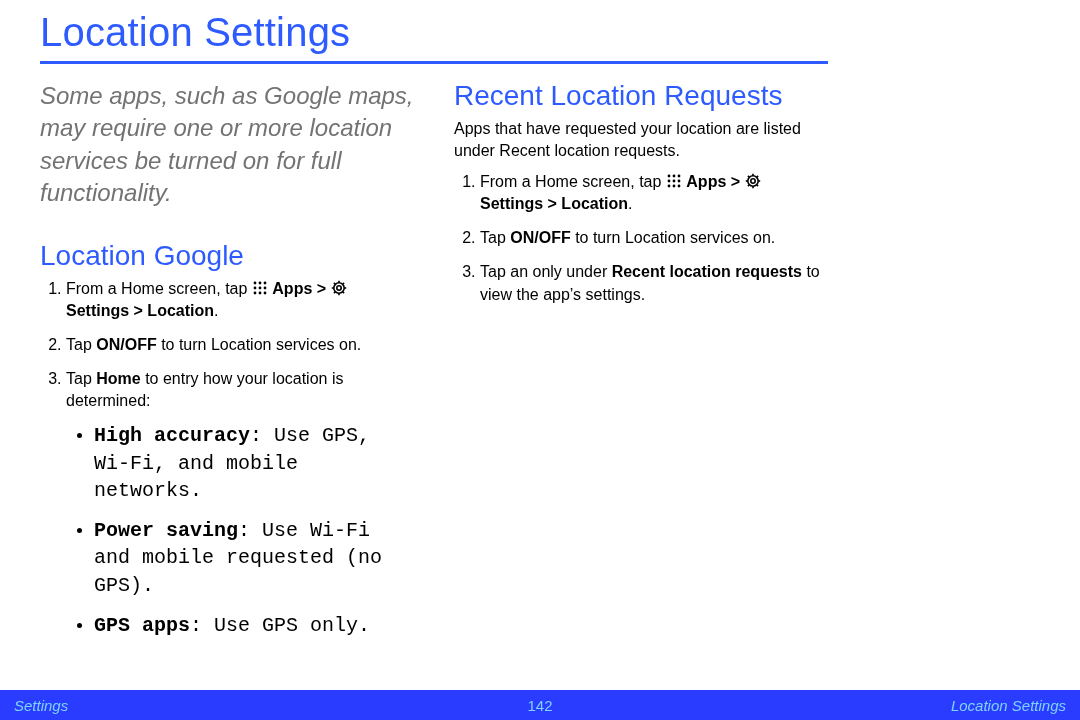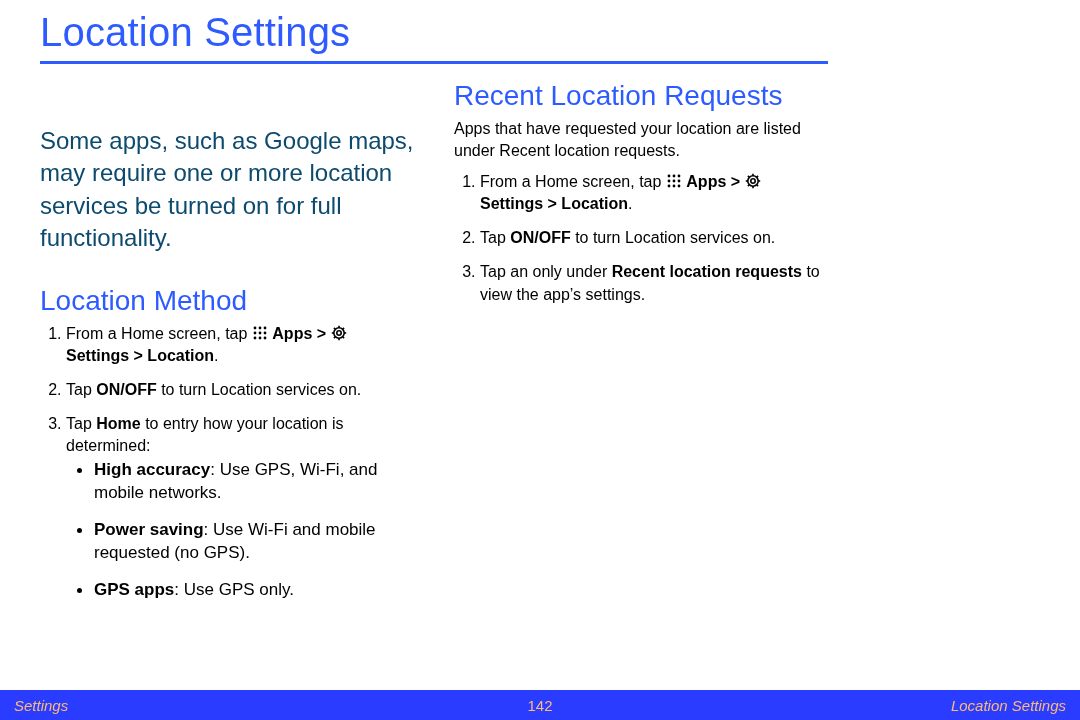--- a/index.html
+++ b/index.html
@@ -3,50 +3,50 @@
 <meta charset="utf-8">
 <style>
   * { box-sizing: border-box; margin: 0; padding: 0; }
   html, body { width: 1080px; height: 720px; font-family: Arial, Helvetica, sans-serif; background: #fff; color: #000; }
   .page { position: relative; width: 868px; height: 720px; }
   .content { padding: 10px 40px 0 40px; }
   h1.page-title { font-size: 40px; font-weight: 400; color: #2e5bff; letter-spacing: 0.2px; margin-bottom: 6px; }
   .rule { border: none; border-top: 3px solid #2e5bff; margin-bottom: 16px; }
   .columns { display: flex; gap: 40px; }
   .col { flex: 1 1 0; min-width: 0; }
-  .intro { font-size: 24px; color: #0c4a6e; line-height: 1.35; margin-bottom: 30px; margin-top: 45px; }
+  .intro { font-size: 24px; font-style: italic; color: #737373; line-height: 1.35; margin-bottom: 30px; }
   h2.section { font-size: 28px; font-weight: 400; color: #2e5bff; margin-bottom: 6px; }
   p.lead { font-size: 16px; line-height: 1.35; margin-bottom: 10px; }
   ol.steps { list-style: decimal; padding-left: 26px; font-size: 16px; line-height: 1.38; }
   ol.steps > li { margin-bottom: 12px; }
   ol.steps > li .line { display: inline; }
-  ul.bullets { list-style: disc; padding-left: 28px; font-size: 17px; }
+  ul.bullets { list-style: disc; padding-left: 28px; margin-top: 10px; font-size: 20px; font-family: Liberation Mono, monospace; }
   ul.bullets > li { margin-bottom: 12px; }
   ul.bullets > li::marker { font-size: 18px; }
   b, .bold { font-weight: 700; }
   .icon { display: inline-block; vertical-align: -2px; }
   .icon svg { display: block; }
-  .footer { position: absolute; left: 0; bottom: 0; width: 1080px; height: 30px; background: #2a3cff; color: #fdba74; display: flex; align-items: center; justify-content: space-between; padding: 0 14px; font-size: 15px; }
+  .footer { position: absolute; left: 0; bottom: 0; width: 1080px; height: 30px; background: #2a3cff; color: #7dd3fc; display: flex; align-items: center; justify-content: space-between; padding: 0 14px; font-size: 15px; }
   .footer .left { font-style: italic; }
   .footer .center { position: absolute; left: 50%; transform: translateX(-50%); }
   .footer .right { font-style: italic; }
 </style>
 </head>
 <body>
 
 <div class="page">
   <div class="content">
     <h1 class="page-title">Location Settings</h1>
     <hr class="rule">
     <div class="columns">
 
       <div class="col">
         <p class="intro">Some apps, such as Google maps, may require one or more location services be turned on for full functionality.</p>
 
-        <h2 class="section">Location Method</h2>
+        <h2 class="section">Location Google</h2>
 
         <ol class="steps">
           <li>
             <span class="line">
               <span>From a Home screen, tap </span>
               <span class="icon" aria-hidden="true">
                 <svg width="16" height="16" viewBox="0 0 16 16">
                     <g fill="#000">
                       <circle cx="3" cy="3" r="1.4"></circle>
                       <circle cx="8" cy="3" r="1.4"></circle>

